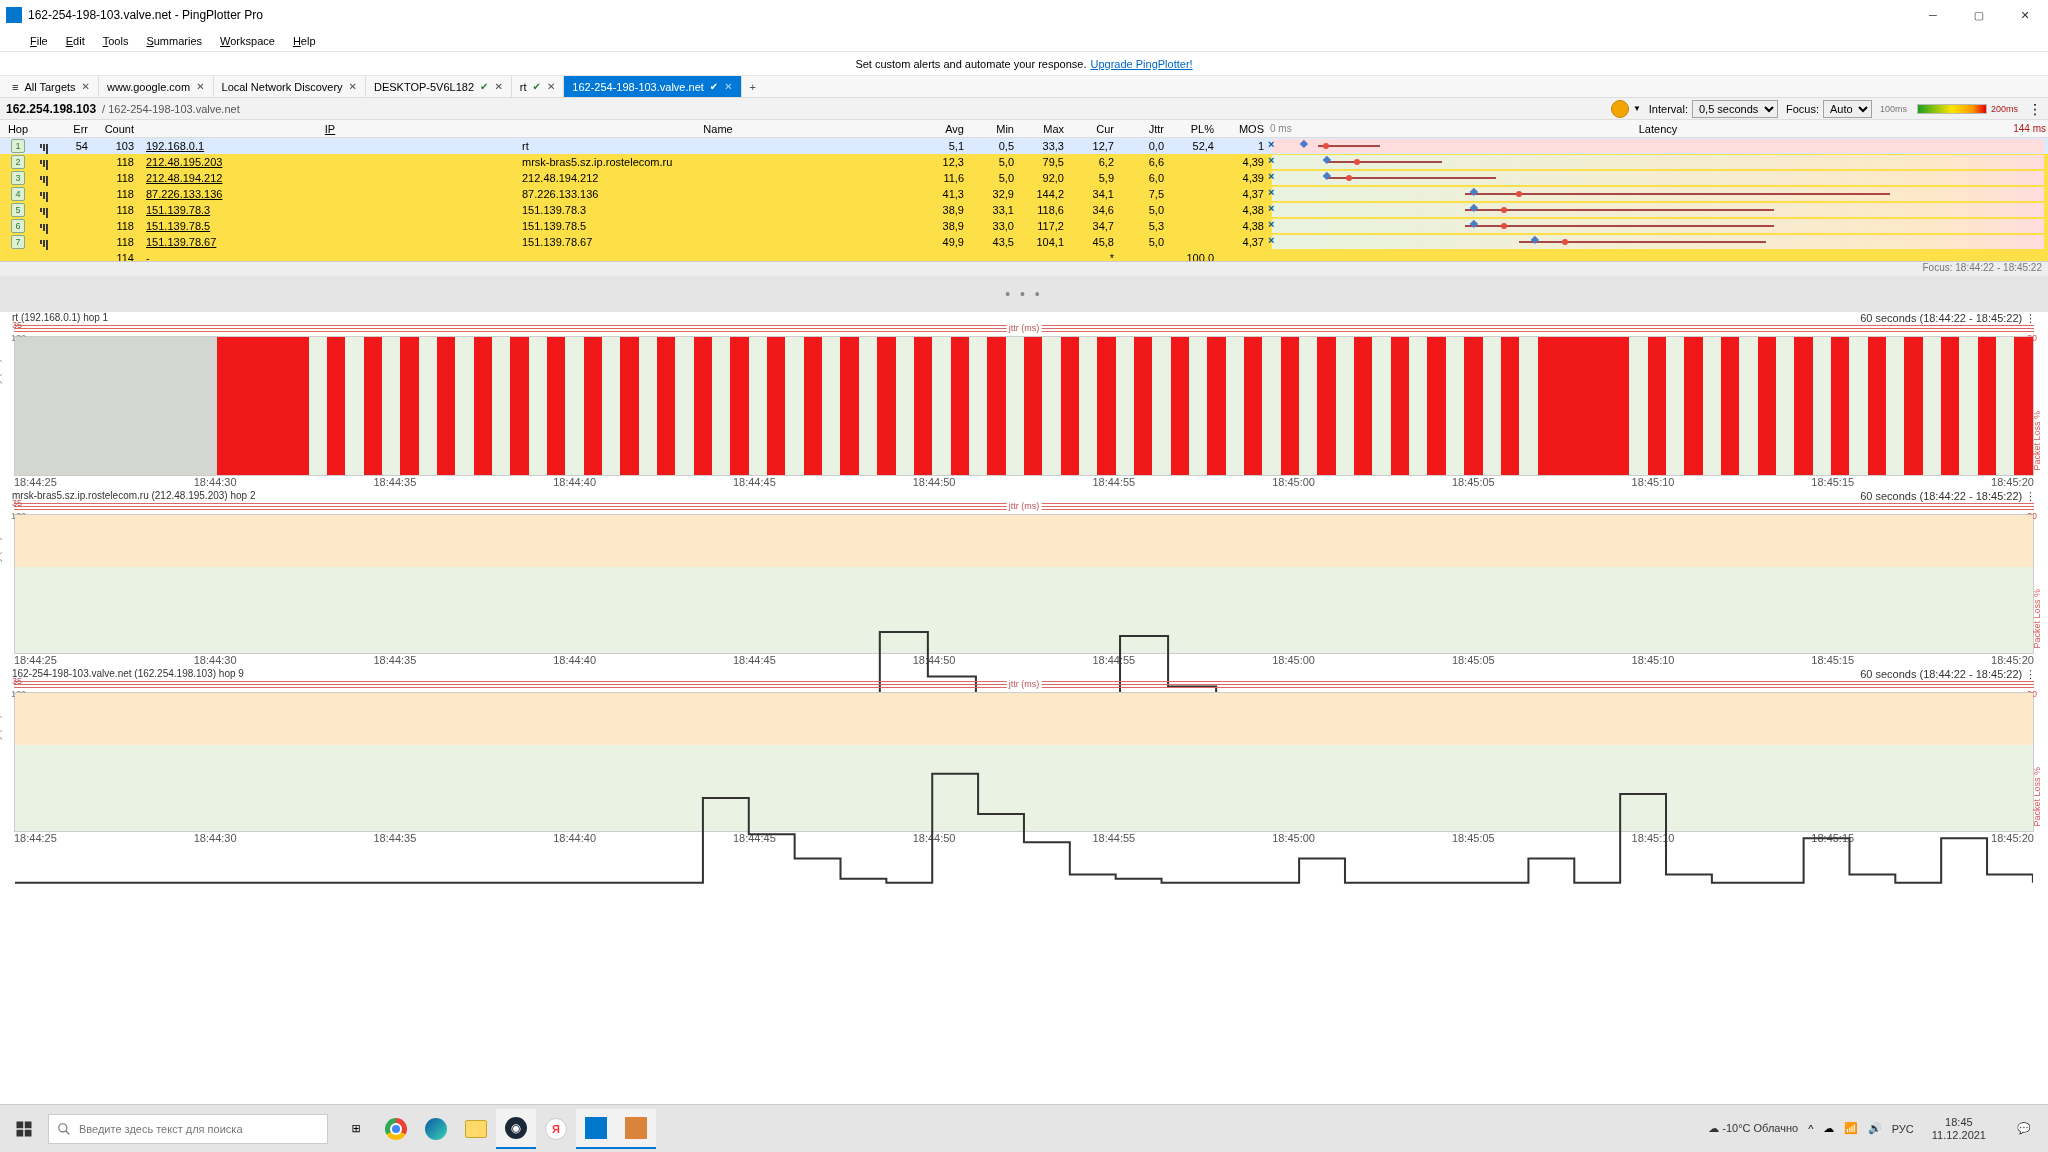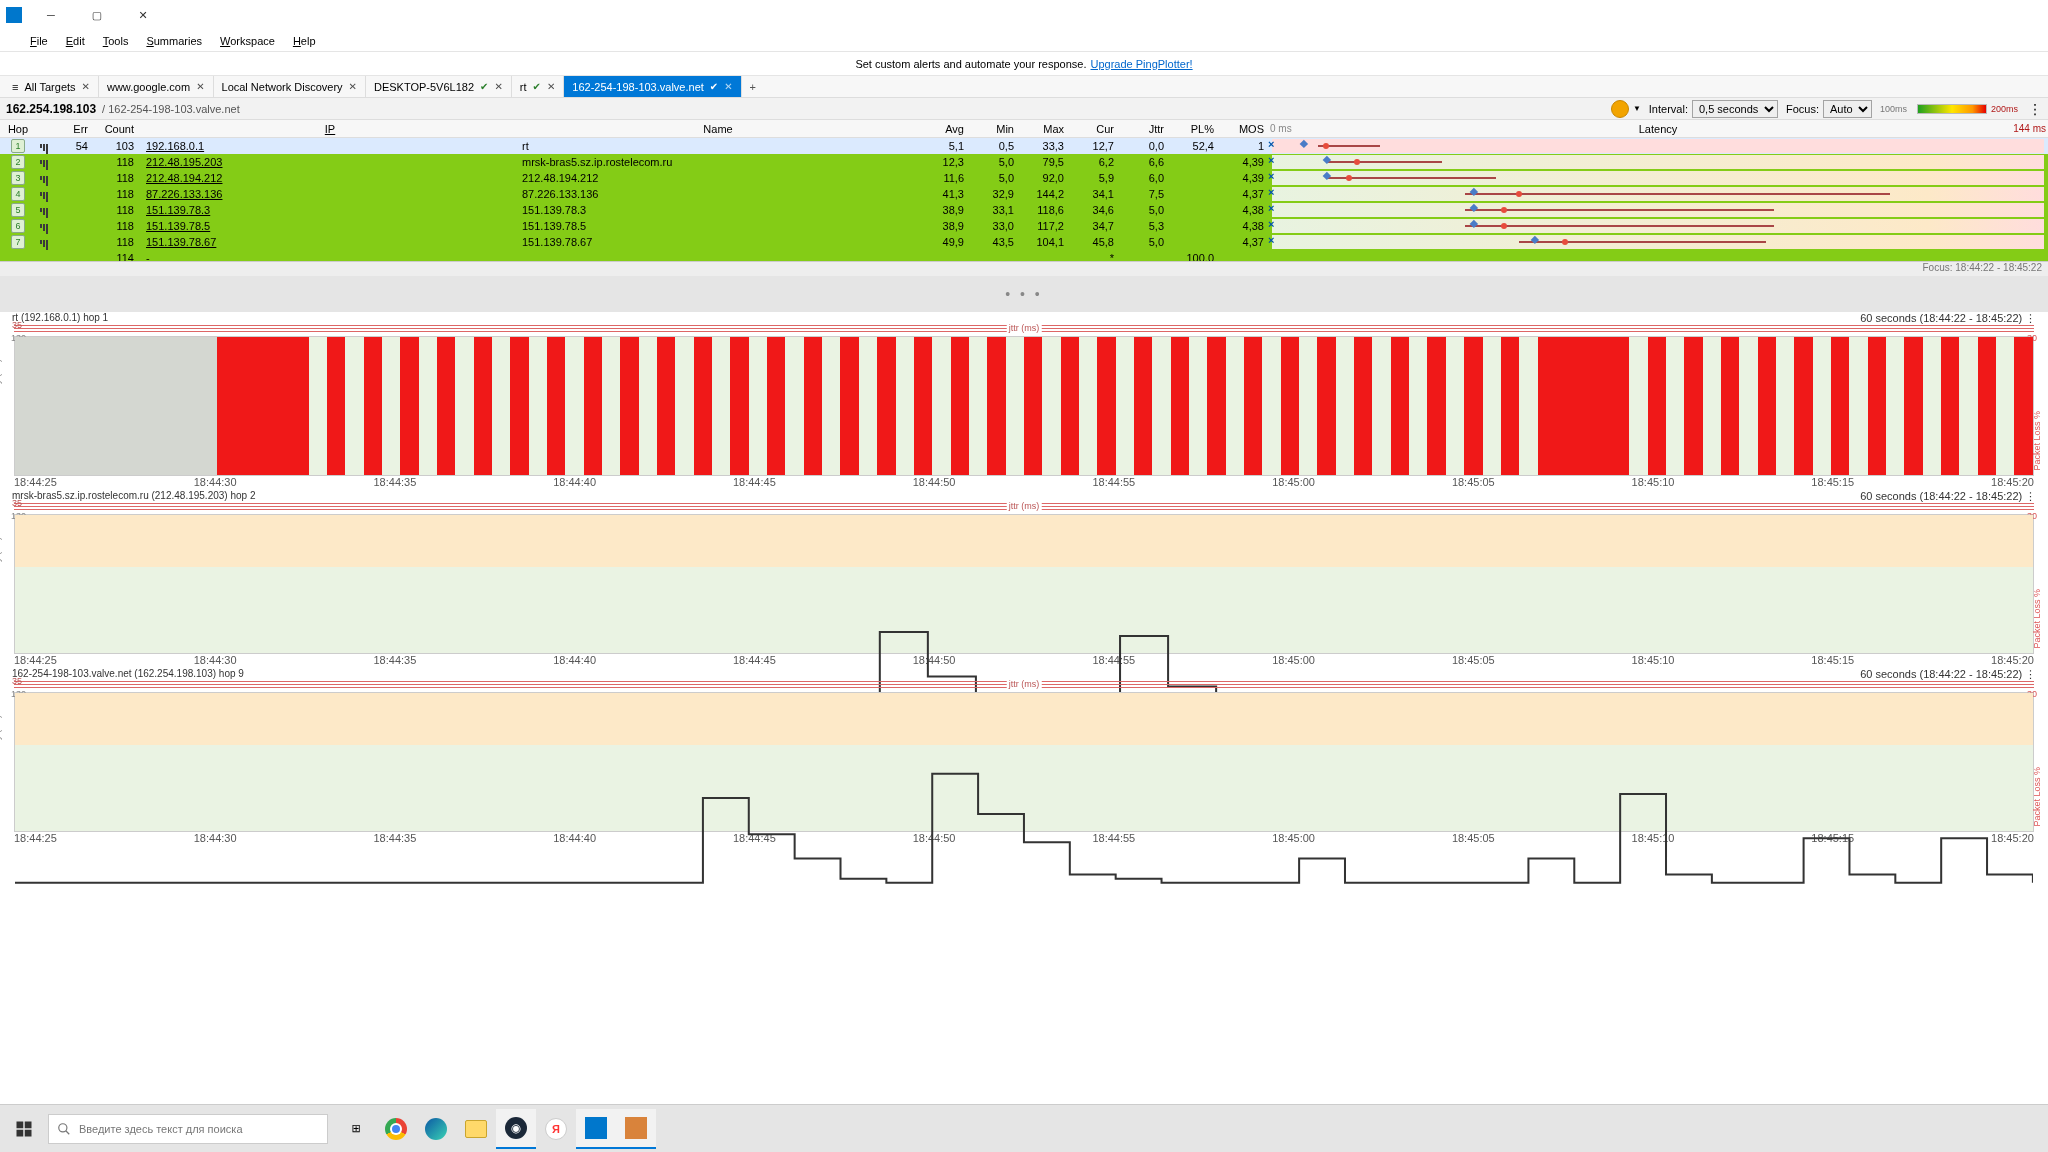--- a/index.html
+++ b/index.html
@@ -35,21 +35,21 @@
 .targetbar .tgt { font-weight: bold; font-size: 12px; }
 .targetbar .sub { margin-left: 6px; color: #555; }
 .targetbar .spacer { flex: 1; }
 .targetbar .ctrl { display: flex; align-items: center; gap: 4px; margin-left: 8px; }
 .targetbar .goldbtn { width: 18px; height: 18px; border-radius: 50%; background: #f2a400; display:inline-block; border:1px solid #c98700;}
 .targetbar select { border: 1px solid #a3a3a3; font-size: 11px; padding: 1px 2px; }
 .targetbar .legend { width:70px; height:10px; background: linear-gradient(to right, #1fa01f 0%, #ffe600 50%, #ff9800 80%, #e60000 100%); border:1px solid #bbb; margin-left:6px; }
 .targetbar .legendlbl { font-size:9px; color:#777; }
 
 
-.tracewrap { height: 142px; background: #84cc16; overflow: hidden; border-bottom: 1px solid #ccc; }
+.tracewrap { height: 142px; background: #fde047; overflow: hidden; border-bottom: 1px solid #ccc; }
 .trace-header { display: flex; background: #f7f7f7; border-bottom: 1px solid #ddd; height: 18px; align-items:center; }
 .trace-header .col, .tracerow .col { padding: 0 4px; font-size: 11px; overflow:hidden; text-overflow:ellipsis; white-space:nowrap; }
 .col-hop { width: 36px; text-align:center;}
 .col-sig { width: 20px; }
 .col-err { width: 36px; text-align:right;}
 .col-cnt { width: 46px; text-align:right;}
 .col-ip { width: 380px; padding-left:8px !important;text-decoration:underline;}
 .col-name { width: 400px; }
 .col-num { width: 50px; text-align:right; }
 .col-latency { flex:1; position:relative; }
@@ -114,20 +114,21 @@
 .taskbar .tray { display:flex; align-items:center; gap:10px; padding-right:4px; }
 .taskbar .tray .txt { font-size:11px; color:#333; }
 .taskbar .tray .clock { text-align:center; line-height:13px; font-size:11px; padding:0 8px; color:#333;}
 .taskbar .tray .notif { width:40px; height:40px; display:flex; align-items:center; justify-content:center;}
 </style>
 </head>
 <body>
 
 <div class="titlebar">
   <span class="icon"></span>
+  <span class="title">162-254-198-103.valve.net - PingPlotter Pro</span>
   <div class="winbtns">
     <div class="winbtn">─</div>
     <div class="winbtn">▢</div>
     <div class="winbtn close">✕</div>
   </div>
 </div>
 
 <div class="menubar" id="menubar">
     <span class="mi"><u>F</u>ile</span>
     <span class="mi"><u>E</u>dit</span>
@@ -691,13 +692,26 @@
   <div class="tbicon">
       <span style="width:22px;height:22px;border-radius:50%;background:#fff;border:1px solid #ccc;display:inline-flex;align-items:center;justify-content:center;color:#f33;font-weight:bold;">Я</span>
     </div>
   <div class="tbicon active">
       <span style="width:22px;height:22px;background:#0077cc;display:inline-block;"></span>
     </div>
   <div class="tbicon active">
       <span style="width:22px;height:22px;background:#d9833b;display:inline-block;"></span>
     </div>
   <div class="spacer"></div>
+  <div class="tray">
+    <span class="txt">☁ <span>-10°C  Облачно</span></span>
+    <span>^</span>
+    <span>☁</span>
+    <span>📶</span>
+    <span>🔊</span>
+    <span class="txt">РУС</span>
+    <div class="clock">
+      <div>18:45</div>
+        <div>11.12.2021</div>
+    </div>
+    <div class="notif">💬</div>
+  </div>
 </div>
 
 </body></html>

